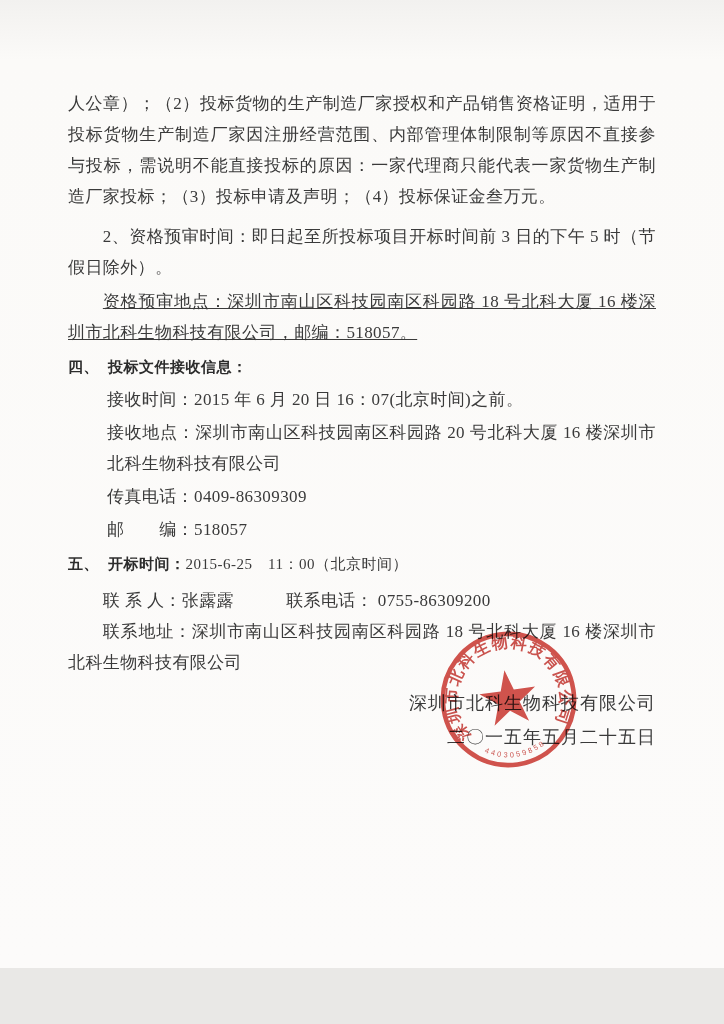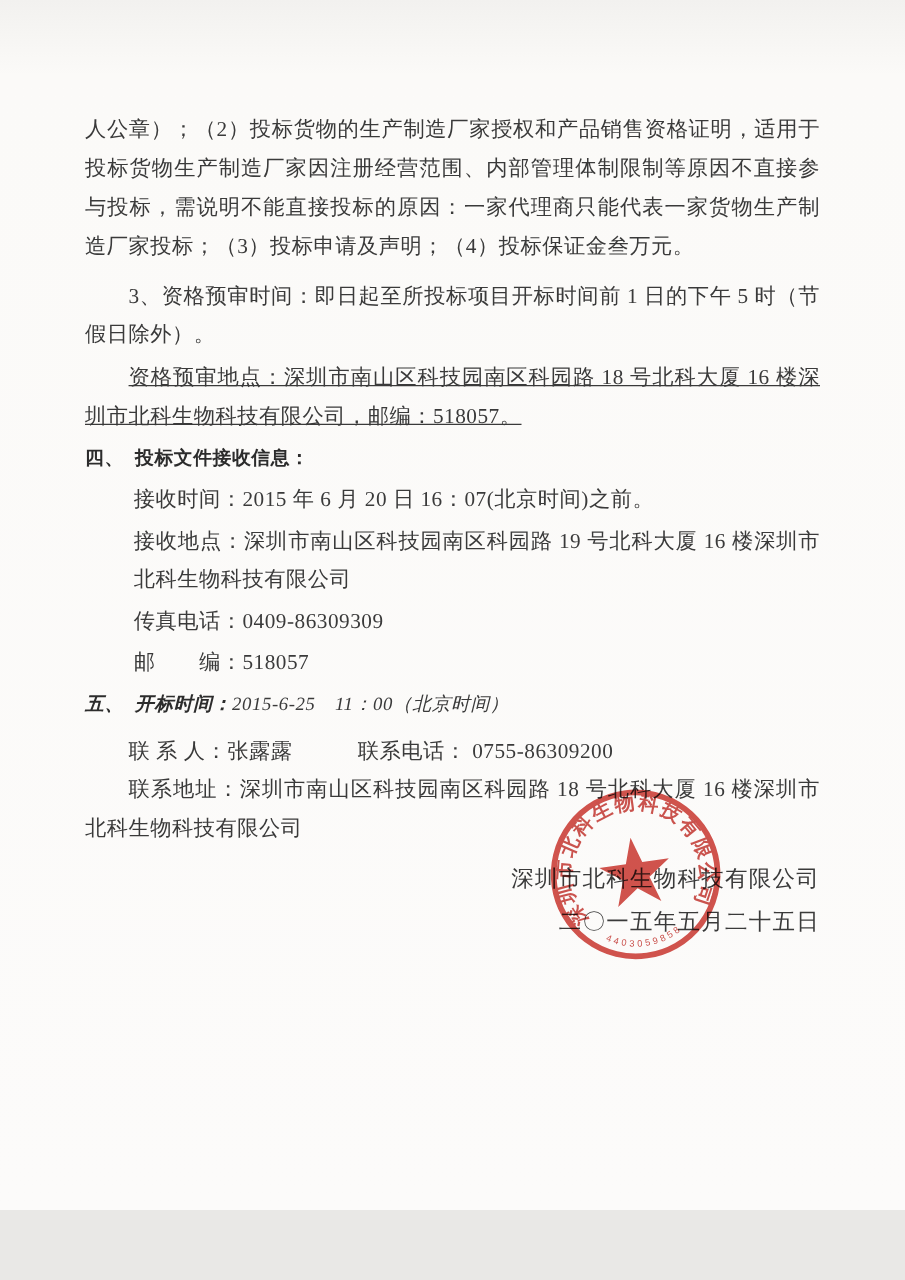--- a/index.html
+++ b/index.html
@@ -47,21 +47,21 @@
     color: #3a3a3a;
   }
 
   .items { margin-left: 39px; }
   .item { margin-top: 2px; }
 
   .mt-p2 { margin-top: 9px; }
   .mt-p3 { margin-top: 3px; text-decoration: underline; }
   .mt-h4 { margin-top: 3px; }
   .mt-items { margin-top: 2px; }
-  .mt-h5 { margin-top: 3px; font-style: italic; }
+  .mt-h5 { margin-top: 3px; }
   .mt-h6 { margin-top: 7px; }
   .mt-contact { margin-top: 5px; }
 
   .signature {
     margin-top: 8px;
     text-align: right;
     font-size: 18px;
     line-height: 34px;
     letter-spacing: 1px;
     color: #3a3a3a;
@@ -80,31 +80,31 @@
   }
 </style>
 </head>
 <body>
 
 <div class="page">
   <div class="content">
 
     <p class="para">人公章）；（2）投标货物的生产制造厂家授权和产品销售资格证明，适用于投标货物生产制造厂家因注册经营范围、内部管理体制限制等原因不直接参与投标，需说明不能直接投标的原因：一家代理商只能代表一家货物生产制造厂家投标；（3）投标申请及声明；（4）投标保证金叁万元。</p>
 
-    <p class="para indent mt-p2">3、资格预审时间：即日起至所投标项目开标时间前 1 日的下午 5 时（节假日除外）。</p>
+    <p class="para indent mt-p2">2、资格预审时间：即日起至所投标项目开标时间前 3 日的下午 5 时（节假日除外）。</p>
 
     <p class="para indent mt-p3">资格预审地点：深圳市南山区科技园南区科园路 18 号北科大厦 16 楼深圳市北科生物科技有限公司，邮编：518057。</p>
 
     <div class="sect mt-h4">
       <span class="sect-num">四、</span><span>投标文件接收信息：</span>
     </div>
 
     <div class="items mt-items">
       <p class="para item">接收时间：2015 年 6 月 20 日 16：07(北京时间)之前。</p>
-      <p class="para item">接收地点：深圳市南山区科技园南区科园路 19 号北科大厦 16 楼深圳市北科生物科技有限公司</p>
+      <p class="para item">接收地点：深圳市南山区科技园南区科园路 20 号北科大厦 16 楼深圳市北科生物科技有限公司</p>
       <p class="para item">传真电话：0409-86309309</p>
       <p class="para item">邮　　编：518057</p>
     </div>
 
     <div class="sect mt-h5">
       <span class="sect-num">五、</span><span>开标时间：</span><span class="sect-value">2015-6-25　11：00（北京时间）</span>
     </div>
 
 
     <p class="para indent mt-contact">联 系 人：张露露　　　联系电话： 0755-86309200</p>

